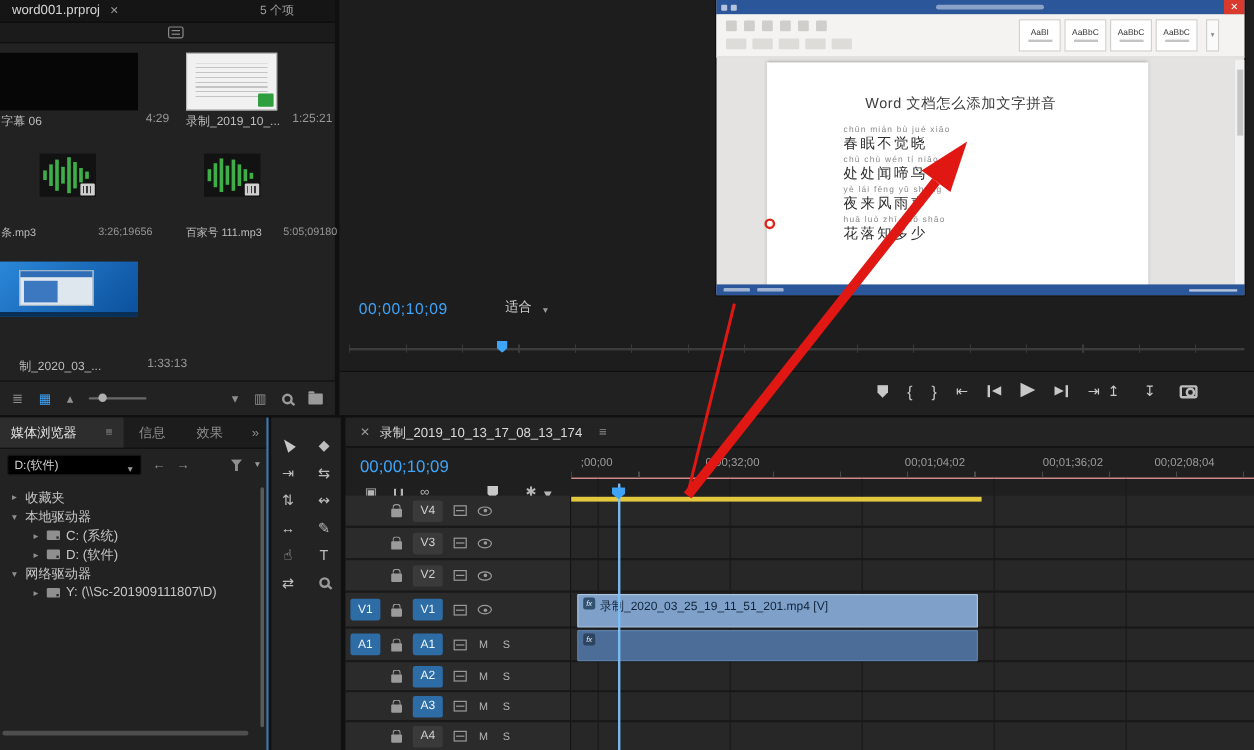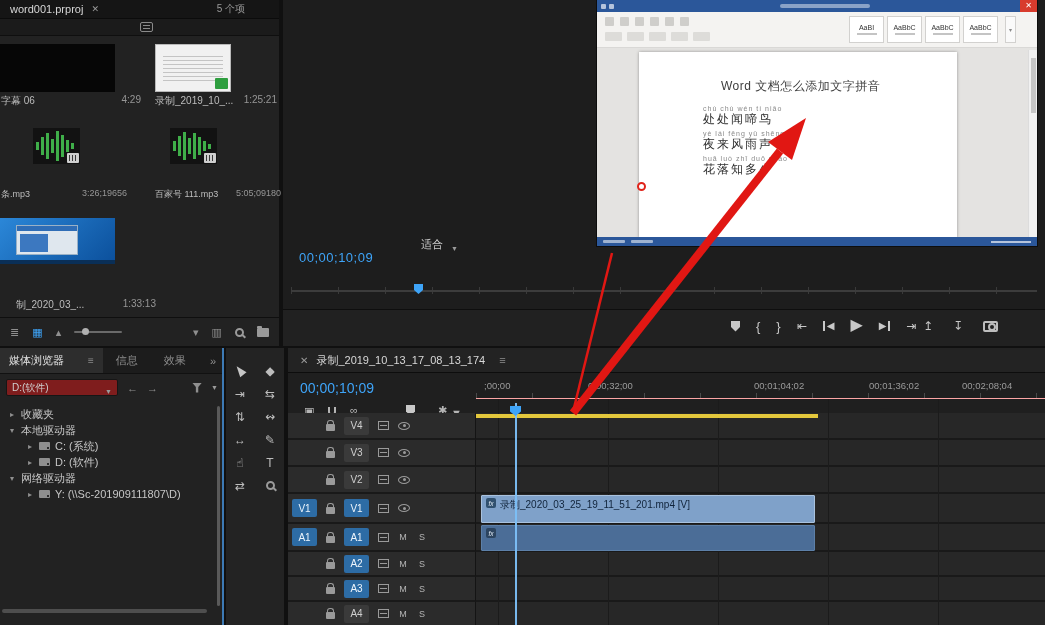--- a/index.html
+++ b/index.html
@@ -69,21 +69,21 @@
   .pline{margin-bottom:4px}
   .py{display:block;font-size:7px;line-height:8px;color:#8a8a8a;letter-spacing:1px}
   .hz{display:block;font-size:12px;line-height:13px;color:#2f2f2f;letter-spacing:2px}
   .red-ring{position:absolute;left:-2px;top:130px;width:9px;height:9px;border:2px solid #e0241b;border-radius:50%}
   .ww-scroll{position:absolute;right:0;top:50px;width:9px;bottom:9px;background:#f1f1f1;border-left:1px solid #dcdcdc}
   .ww-scroll::after{content:"";position:absolute;left:2px;top:8px;width:5px;height:55px;background:#c6c6c6}
   .ww-status{position:absolute;left:0;right:0;bottom:0;height:9px;background:#2b579a;display:flex;align-items:center;gap:6px;padding:0 6px}
   .st-dash{width:22px;height:3px;background:rgba(255,255,255,.55);border-radius:1px}
   .st-zoom{margin-left:auto;width:40px;height:2px;background:rgba(255,255,255,.65)}
   .mon-tc{position:absolute;left:16px;top:250px;font-size:13px;color:#3ea4f8;letter-spacing:.5px}
-  .fit{position:absolute;left:132px;top:235px;display:flex;align-items:flex-end;gap:8px;font-size:11px;color:#cfcfcf;padding:2px 6px}
+  .fit{position:absolute;left:132px;top:246px;display:flex;align-items:flex-end;gap:8px;font-size:11px;color:#cfcfcf;padding:2px 6px}
   .dd{font-size:7px;color:#9a9a9a}
   .scrubber{position:absolute;left:8px;right:8px;top:283px;height:12px}
   .scrubber::before{content:"";position:absolute;left:0;right:0;top:4px;height:7px;background:repeating-linear-gradient(90deg,#3a3a3a 0 1px,#0000 1px 47px)}
   .scrub-line{position:absolute;left:0;right:0;top:7px;height:2px;background:#3c3c3c}
   .scrub-ph{position:absolute;left:123px;top:1px;width:9px;height:10px;background:#3ea4f8;clip-path:polygon(0 0,100% 0,100% 60%,50% 100%,0 60%)}
   .transport{position:absolute;left:0;right:0;top:309px;height:37px;border-top:1px solid #0e0e0e;background:#212121}
   .tr-group{position:absolute;left:448px;top:9px;display:flex;align-items:center;gap:16px;color:#c8c8c8}
   .tr-ic{font-size:12px;line-height:1}
   .tr-play{font-size:16px;margin-top:-2px}
   .brace{font-size:13px}
@@ -95,21 +95,21 @@
   .cam::after{content:"";position:absolute;left:50%;top:50%;width:4px;height:4px;margin:-3px 0 0 -3px;border:2px solid #bdbdbd;border-radius:50%}
 
   
   .mb{position:absolute;left:0;top:346px;width:224px;height:279px;background:#222;border-top:2px solid #101010}
   .mb-tabs{height:26px;display:flex;align-items:center;background:#1c1c1c;font-size:11px;border-bottom:1px solid #111}
   .mb-tab-active{height:100%;display:flex;align-items:center;gap:24px;background:#2d2d2d;padding:0 9px;color:#e2e2e2}
   .mb-menu{color:#8a8a8a;font-size:10px}
   .mb-tab{padding:0 13px;color:#8f8f8f}
   .mb-more{margin-left:auto;margin-right:8px;color:#8f8f8f}
   .mb-controls{height:27px;display:flex;align-items:center;gap:9px;padding:0 6px}
-  .mb-dd{width:112px;height:17px;background:#7f1d1d;border:1px solid #161616;border-radius:2px;display:flex;align-items:flex-end;justify-content:space-between;padding:0 5px;font-size:10px;color:#cfcfcf}
+  .mb-dd{width:112px;height:17px;background:#000000;border:1px solid #161616;border-radius:2px;display:flex;align-items:flex-end;justify-content:space-between;padding:0 5px;font-size:10px;color:#cfcfcf}
   .mb-nav{color:#8f8f8f;font-size:11px}
   .funnel{width:10px;height:10px;background:#8f8f8f;clip-path:polygon(0 0,100% 0,62% 45%,62% 100%,38% 100%,38% 45%);margin-left:auto}
   .mb-tree{position:absolute;left:0;top:58px;right:10px;font-size:11px}
   .tree-row{height:16px;display:flex;align-items:center;gap:5px;padding-left:8px;color:#c6c6c6;white-space:nowrap}
   .tree-row.lv1{padding-left:26px}
   .tw{width:8px;color:#8f8f8f;font-size:8px;text-align:center;flex:0 0 8px}
   .drive{width:11px;height:8px;background:#8f8f8f;border-radius:1px;position:relative;flex:0 0 11px}
   .drive::after{content:"";position:absolute;right:1px;bottom:1px;width:2px;height:2px;background:#2c2c2c}
   .mb-vscroll{position:absolute;right:4px;top:58px;width:3px;height:200px;background:#5a5a5a;border-radius:2px}
   .mb-hscroll{position:absolute;left:2px;bottom:12px;height:4px;width:205px;background:#4e4e4e;border-radius:2px}
@@ -288,20 +288,24 @@
             <span>AaBbC</span>
             <span class="rb-cap"></span>
           </span>
       </div>
       <span class="rb-scroll">▾</span>
     </div>
     <div class="ww-page">
       <div class="ww-head">Word 文档怎么添加文字拼音</div>
       <div class="poem">
         <div class="pline">
+            <span class="py">chūn mián bù jué xiǎo</span>
+            <span class="hz">春眠不觉晓</span>
+          </div>
+        <div class="pline">
             <span class="py">chù chù wén tí niǎo</span>
             <span class="hz">处处闻啼鸟</span>
           </div>
         <div class="pline">
             <span class="py">yè lái fēng yǔ shēng</span>
             <span class="hz">夜来风雨声</span>
           </div>
         <div class="pline">
             <span class="py">huā luò zhī duō shǎo</span>
             <span class="hz">花落知多少</span>

